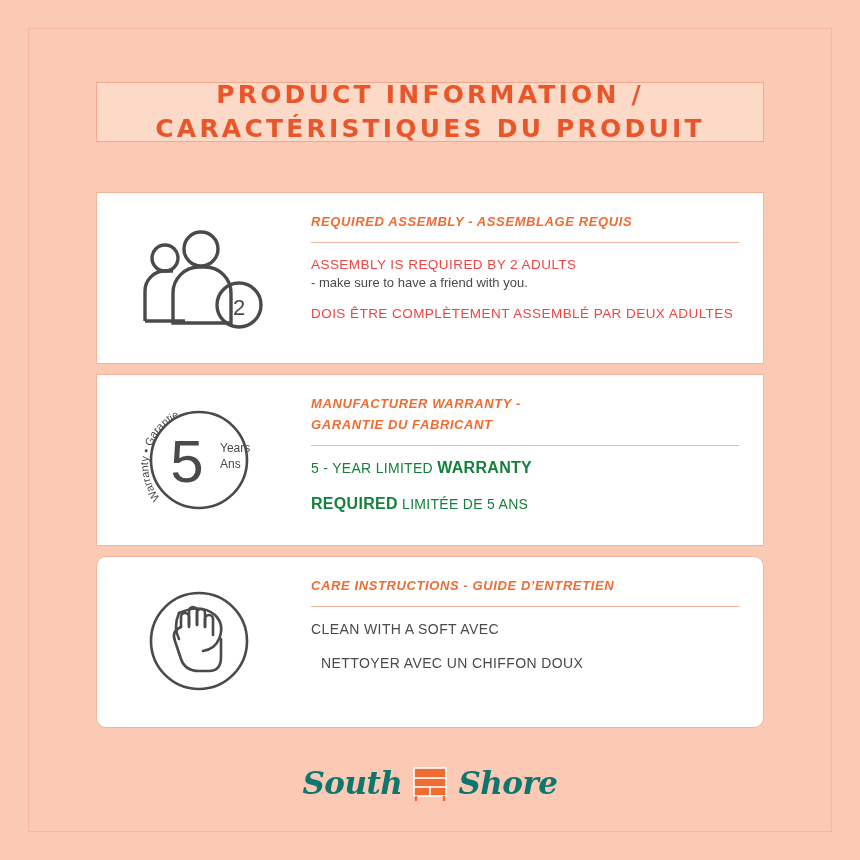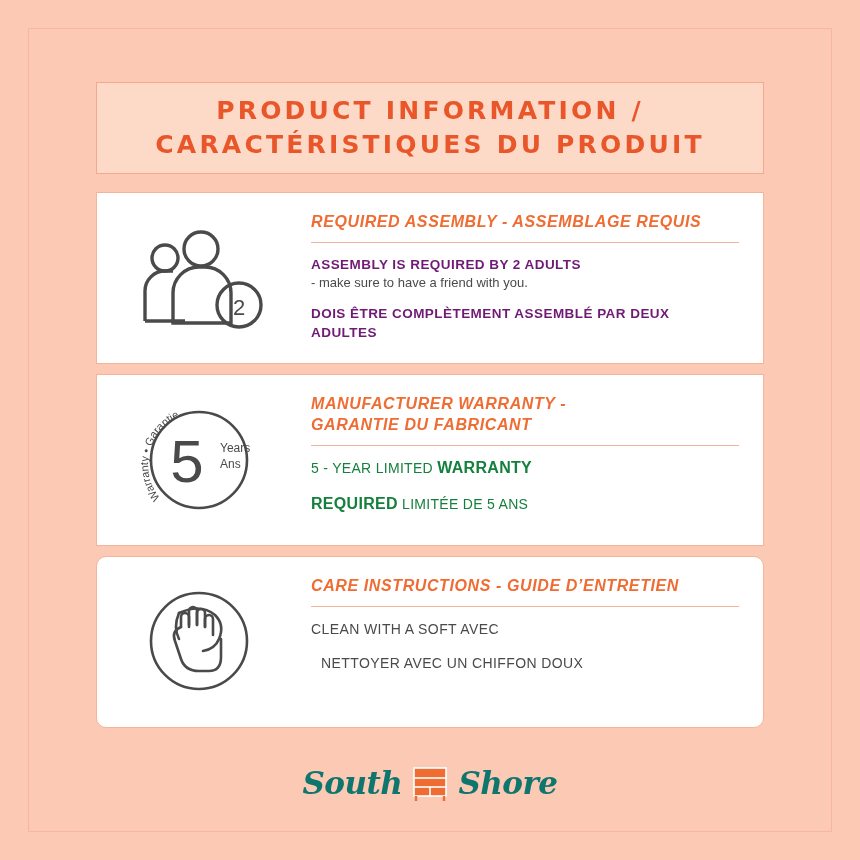--- a/index.html
+++ b/index.html
@@ -30,21 +30,21 @@
     border: 1px solid #f5b79f;
     box-sizing: border-box;
   }
 
   
   .title-box {
     position: absolute;
     left: 96px;
     top: 82px;
     width: 668px;
-    height: 92px;
+    height: 60px;
     border: 1px solid #f2a98d;
     background: #fdd9c8;
     box-sizing: border-box;
     display: flex;
     flex-direction: column;
     align-items: center;
     justify-content: center;
   }
   .title-line {
     color: #e8562a;
@@ -83,36 +83,35 @@
     flex: 1 1 auto;
     padding: 18px 24px 14px 4px;
     display: flex;
     flex-direction: column;
     justify-content: flex-start;
   }
   .card-heading {
     color: #ef6c33;
     font-style: italic;
     font-weight: bold;
-    font-size: 16px;
+    font-size: 13px;
     letter-spacing: 0.6px;
     line-height: 21px;
     font-family: "Liberation Sans", sans-serif;
   }
   .rule {
     border-bottom: 1px solid #f3b49b;
     margin: 10px 0 12px 0;
     width: 100%;
   }
   .body-line {
-    color: #701a75;
+    color: #ef4444;
     font-size: 13.5px;
     line-height: 19px;
     letter-spacing: 0.2px;
-    font-weight: bold;
   }
   .body-line.caps {
     letter-spacing: 0.45px;
   }
   .body-sub {
     color: #4a4a4a;
     font-size: 13px;
     line-height: 18px;
   }
   .gap { height: 12px; }

